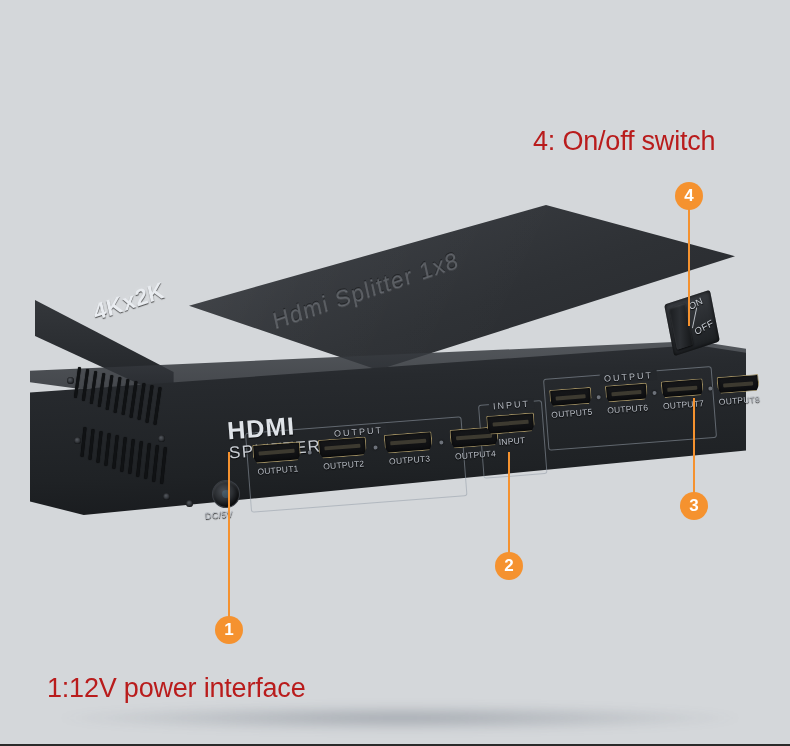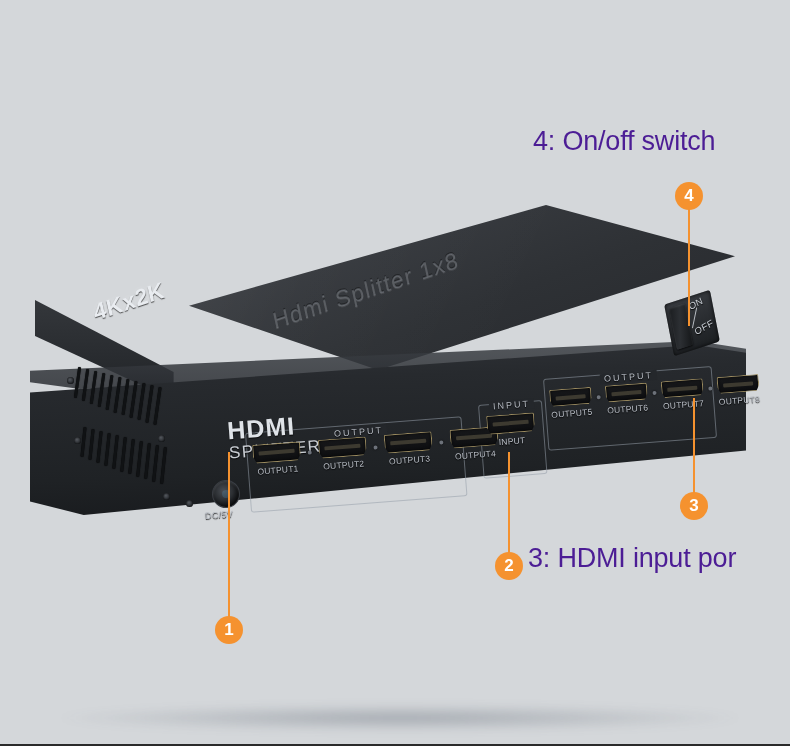--- a/index.html
+++ b/index.html
@@ -10,21 +10,21 @@
     position:relative;
   }
   #stage{position:absolute;inset:0;background:#d4d7da;}
 
   
   .bottom-rule{position:absolute;left:0;bottom:0;width:790px;height:2px;background:#2a2a2a;}
 
   
   .callout-label{
     position:absolute;
-    color:#4c1d95;
+    color:#b91c1c;
     font-size:27px;
     letter-spacing:-0.2px;
     white-space:nowrap;
     font-family:"Liberation Sans",sans-serif;
   }
   #label-4{left:533px;top:126px;}
   #label-3{left:528px;top:543px;}
   #label-2{left:350px;top:594px;}
   #label-1{left:47px;top:673px;}
 
@@ -327,26 +327,26 @@
   <div class="switch-wrap">
     <div class="switch-housing"></div>
     <div class="switch-rocker"></div>
     <div class="sw-on">ON</div>
     <div class="sw-slash"></div>
     <div class="sw-off">OFF</div>
   </div>
 
   <div class="leader" id="leader-1"></div>
   <div class="marker" id="marker-1">1</div>
+  <div class="callout-label" id="label-1">1:12V power interface</div>
 
   <div class="leader" id="leader-2"></div>
   <div class="marker" id="marker-2">2</div>
 
   <div class="leader" id="leader-3"></div>
   <div class="marker" id="marker-3">3</div>
-  <div class="callout-label" id="label-3">3: HDMI input por</div>
 
   <div class="leader" id="leader-4"></div>
   <div class="marker" id="marker-4">4</div>
   <div class="callout-label" id="label-4">4: On/off switch</div>
 
   <div class="bottom-rule"></div>
 </div>
 
 </body></html>

